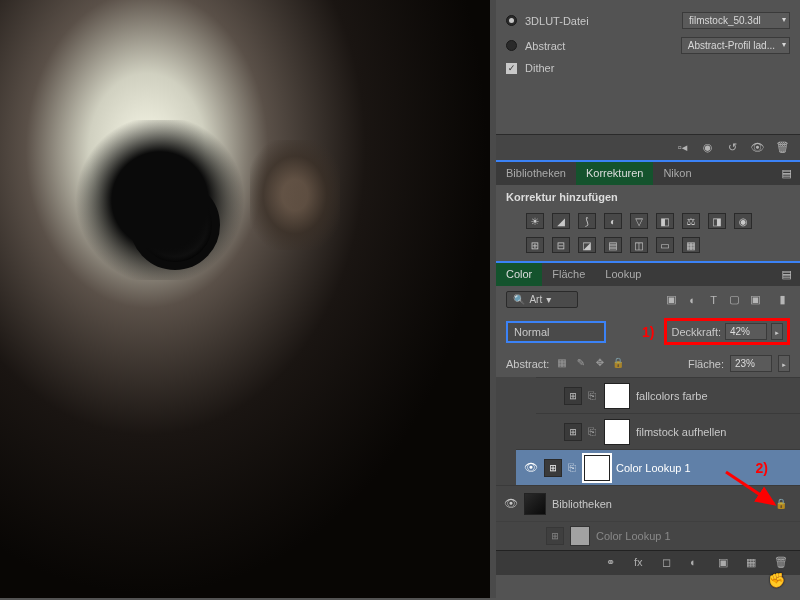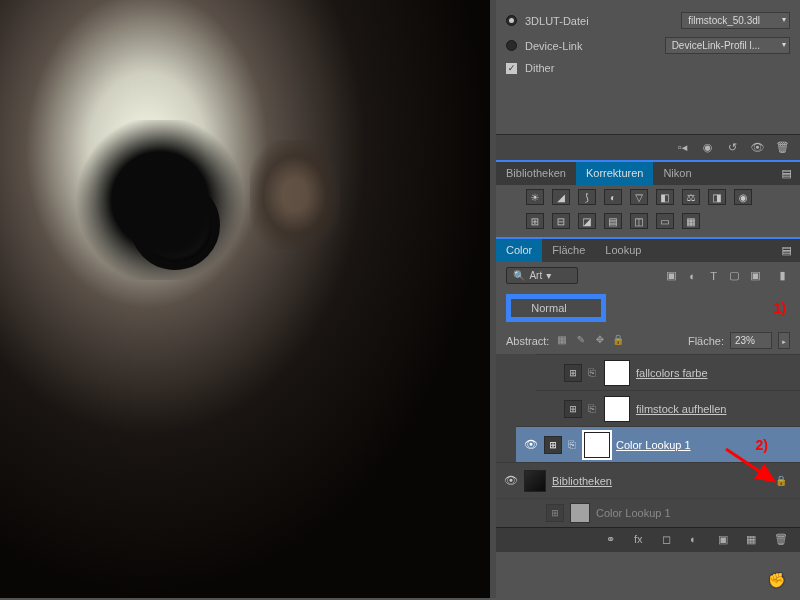--- a/index.html
+++ b/index.html
@@ -8,48 +8,48 @@
   .canvas::after { content:""; position:absolute; top:120px; left:70px; width:180px; height:160px; background: radial-gradient(circle, #0a0a0a 40%, transparent 70%); border-radius:12px; }
   .lens { position:absolute; top:180px; left:130px; width:90px; height:90px; border-radius:50%; background: radial-gradient(circle, #000 30%, #1a1a1a 60%, #000 70%); border:8px solid #0a0a0a; }
   .nikon { position:absolute; top:155px; left:145px; color:#e0e0e0; font-size:14px; font-weight:bold; font-style:italic; }
   .face { position:absolute; top:140px; left:250px; width:90px; height:110px; background: radial-gradient(ellipse, #6b5848 20%, #3a2f26 50%, transparent 80%); opacity:0.7; }
   .scroll-v { width: 6px; height: 598px; background:#4a4a4a; }
   .right { flex:1; background:#535353; color:#c8c8c8; font-size:11px; }
   .proprow { display:flex; align-items:center; padding:4px 10px; gap:8px; }
   .radio-o { width:11px; height:11px; border-radius:50%; background:#2a2a2a; border:1px solid #1a1a1a; display:inline-flex; align-items:center; justify-content:center; }
   .radio-o.on::after { content:""; width:5px; height:5px; border-radius:50%; background:#c8c8c8; }
   .check-o { width:11px; height:11px; background:#c8c8c8; color:#333; text-align:center; line-height:10px; font-size:9px; }
-  .dd { background:#5a5a5a; border:1px solid #3a3a3a; padding:2px 29px 2px 6px; font-size:10px; color:#d8d8d8; position:relative; min-width:108px; }
+  .dd { background:#5a5a5a; border:1px solid #3a3a3a; padding:2px 14px 2px 6px; font-size:10px; color:#d8d8d8; position:relative; min-width:108px; }
   .dd::after { content:"▾"; position:absolute; right:3px; font-size:8px; }
   .iconbar { display:flex; justify-content:flex-end; gap:10px; padding:6px 10px; background:#454545; border-top:1px solid #2a2a2a; }
   .ic { width:15px; height:13px; opacity:0.85; display:inline-flex; align-items:center; justify-content:center; font-size:11px; }
   .tabs { display:flex; background:#3a3a3a; border-top:2px solid #3b82f6; }
   .tab { padding:5px 10px; color:#aaa; font-size:11px; }
-  .tab.active { background:#0369a1; color:#ddd; }
+  .tab.active { background:#14532d; color:#ddd; }
   .tabmenu { margin-left:auto; padding:5px 8px; }
   .section-title { padding:6px 10px; font-weight:bold; color:#ddd; }
   .adj-grid { display:flex; flex-wrap:wrap; gap:8px; padding:4px 30px 8px; }
   .adj { width:18px; height:16px; background:#484848; border:1px solid #2a2a2a; display:flex; align-items:center; justify-content:center; font-size:10px; }
   .ctlrow { display:flex; align-items:center; gap:6px; padding:5px 10px; }
   .searchbox { background:#4a4a4a; border:1px solid #2a2a2a; padding:2px 6px; display:flex; align-items:center; gap:4px; font-size:10px; width:72px; border-radius:2px; }
-  .blend { background:#4a4a4a; border:5px solid #3b82f6; padding:3px 20px 3px 6px; font-size:11px; width:100px;text-align:center; }
+  .blend { background:#4a4a4a; border:2px solid #3b82f6; padding:3px 20px 3px 6px; font-size:11px; width:100px; }
   .annot1 { color:#ff0000; font-weight:bold; font-size:14px; margin-left:auto; margin-right:4px; }
   .opacity-box { border:3px solid #ff0000; display:flex; align-items:center; gap:4px; padding:2px 4px; }
   .val-input { background:#5a5a5a; border:1px solid #3a3a3a; padding:2px 4px; width:42px; font-size:10px; color:#ddd; }
   .minidd { background:#5a5a5a; border:1px solid #3a3a3a; width:12px; height:17px; font-size:7px; text-align:center; line-height:17px; }
   .lockicons { display:flex; gap:6px; align-items:center; }
   .lockic { width:13px; height:13px; opacity:0.6; font-size:10px; text-align:center; }
   .layers { background:#454545; }
   .layer { display:flex; align-items:center; gap:6px; padding:4px 8px; border-top:1px solid #3a3a3a; min-height:36px; }
   .layer.sel { background:#6080a8; color:#fff; }
   .vis { width:14px; text-align:center; font-size:11px; }
   .adjthumb { width:18px; height:18px; background:#3a3a3a; border:1px solid #2a2a2a; display:flex; align-items:center; justify-content:center; font-size:9px; }
   .link-ic { width:10px; font-size:10px; opacity:0.7; }
   .mask { width:26px; height:26px; background:#fff; border:1px solid #222; }
-  .layer-name { font-size:11px;text-decoration:underline; }
+  .layer-name { font-size:11px; }
   .layer-sub1 { margin-left:20px; }
   .layer-sub2 { margin-left:40px; position:relative; }
   .annot2 { color:#ff0000; font-weight:bold; font-size:14px; margin-left:auto; margin-right:24px; }
   .bg-thumb { width:22px; height:22px; background:linear-gradient(135deg,#2a2a2a,#0a0a0a); border:1px solid #222; }
   .lock-bg { margin-left:auto; margin-right:4px; opacity:0.7; font-size:10px; }
   .ghost-layer { display:flex; align-items:center; gap:6px; padding:4px 50px; opacity:0.5; font-size:11px; border-top:1px solid #3a3a3a; }
   .red-arrow { position:absolute; width:60px; height:40px; }
   .bottom-bar { display:flex; gap:14px; padding:5px 12px; background:#3a3a3a; justify-content:flex-end; border-top:1px solid #222; }
   .bic { width:14px; height:14px; opacity:0.8; font-size:11px; }
   .cursor-hand { position:absolute; bottom:12px; right:14px; font-size:14px; color:#fff; text-shadow:0 0 2px #000; }
@@ -69,23 +69,23 @@
 
   <div style="padding-top:8px;">
     <div class="proprow">
       <span class="radio-o on"></span>
       <span>3DLUT-Datei</span>
       <span style="flex:1"></span>
       <span class="dd">filmstock_50.3dl</span>
     </div>
     <div class="proprow">
       <span class="radio-o"></span>
-      <span>Device-Link</span>
+      <span>Abstract</span>
       <span style="flex:1"></span>
-      <span class="dd">DeviceLink-Profil l...</span>
+      <span class="dd">Abstract-Profil lad...</span>
     </div>
     <div class="proprow">
       <span class="check-o">✓</span>
       <span>Dither</span>
     </div>
   </div>
 
   <div style="height:56px;"></div>
   <div class="iconbar">
     <span class="ic">▫◂</span>
@@ -94,20 +94,21 @@
     <span class="ic">👁</span>
     <span class="ic">🗑</span>
   </div>
 
   <div class="tabs">
     <div class="tab">Bibliotheken</div>
     <div class="tab active">Korrekturen</div>
     <div class="tab">Nikon</div>
     <div class="tabmenu">▤</div>
   </div>
+  <div class="section-title">Korrektur hinzufügen</div>
   <div class="adj-grid">
     <span class="adj">☀</span>
     <span class="adj">◢</span>
     <span class="adj">⟆</span>
     <span class="adj">◐</span>
     <span class="adj">▽</span>
     <span class="adj">◧</span>
     <span class="adj">⚖</span>
     <span class="adj">◨</span>
     <span class="adj">◉</span>
@@ -134,20 +135,25 @@
     <span class="ic">◐</span>
     <span class="ic">T</span>
     <span class="ic">▢</span>
     <span class="ic">▣</span>
     <span class="ic" style="margin-left:6px;">▮</span>
   </div>
 
   <div class="ctlrow">
     <span class="blend">Normal</span>
     <span class="annot1">1)</span>
+    <span class="opacity-box">
+      <span>Deckkraft:</span>
+      <span class="val-input">42%</span>
+      <span class="minidd">▸</span>
+    </span>
   </div>
 
   <div class="ctlrow">
     <span>Abstract:</span>
     <span class="lockicons">
       <span class="lockic">▦</span>
       <span class="lockic">✎</span>
       <span class="lockic">✥</span>
       <span class="lockic">🔒</span>
     </span>

